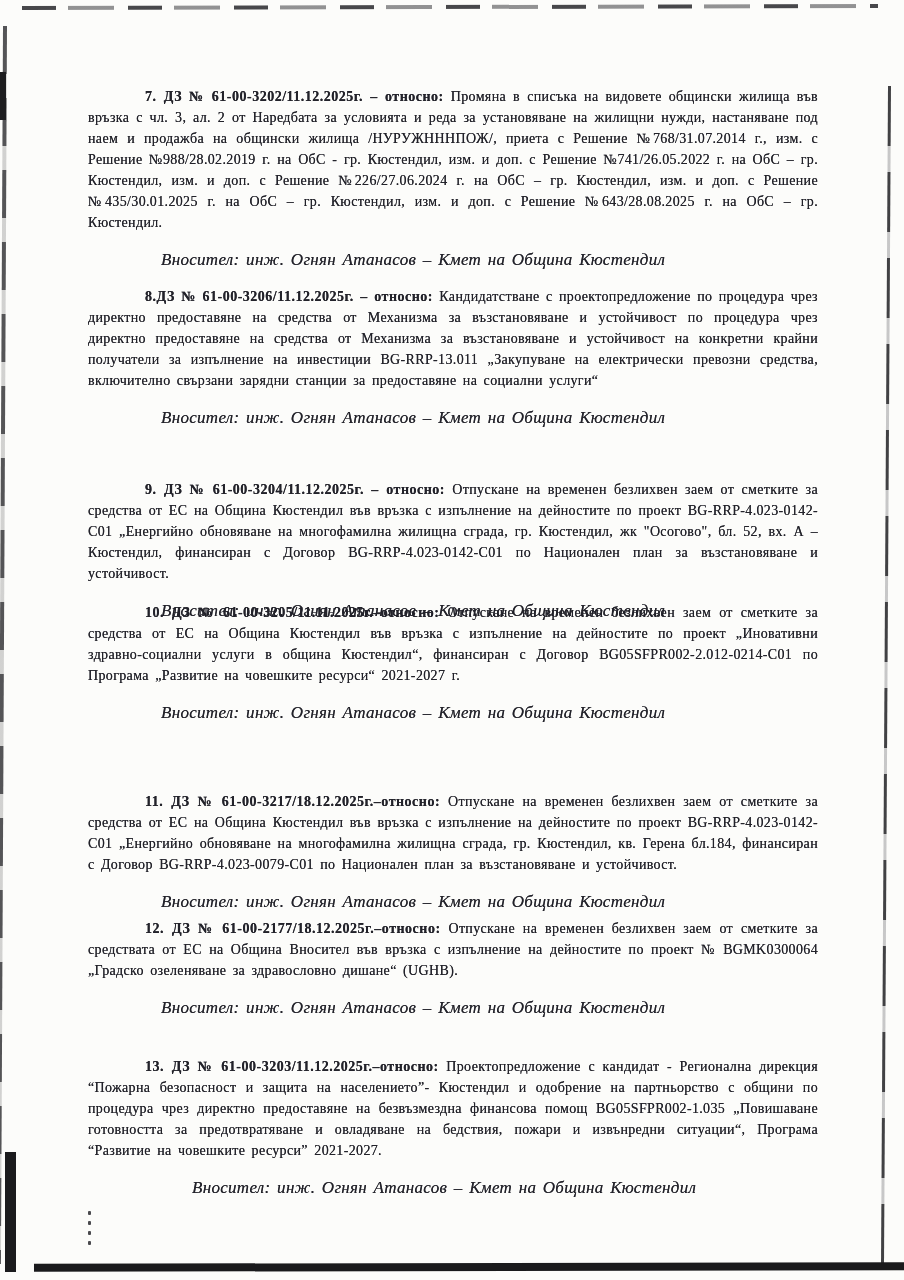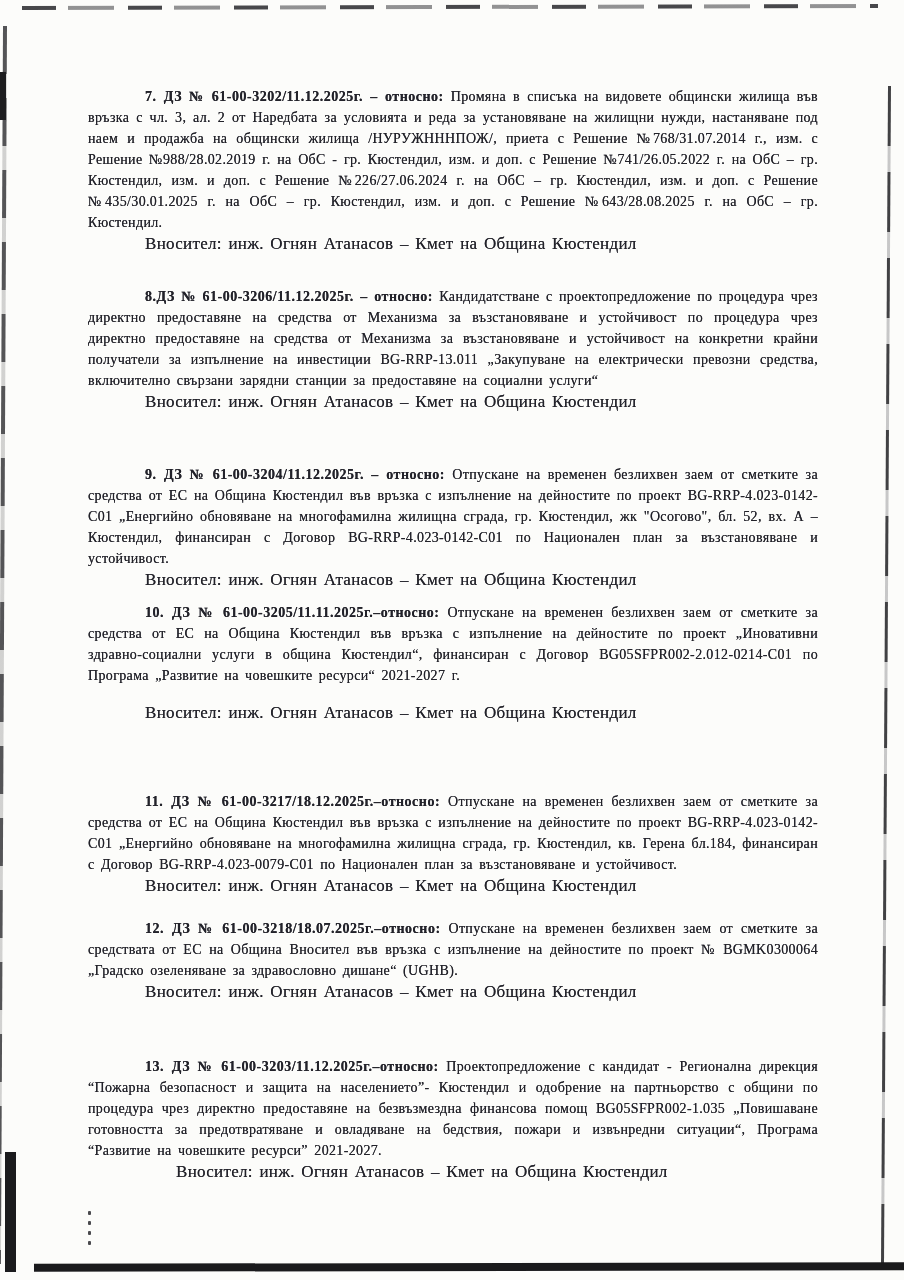--- a/index.html
+++ b/index.html
@@ -52,27 +52,27 @@
   .content{position:absolute;left:88px;top:0;width:730px;}
   .item{position:absolute;left:0;width:730px;}
   .para{
     margin:0;text-align:justify;text-indent:57px;
     font-size:14px;line-height:21px;
     letter-spacing:.35px;word-spacing:2.5px;
     text-shadow:0 0 .45px rgba(32,32,38,.85);
   }
   .para b{letter-spacing:.5px;}
   .vnositel{
-    margin:0;padding-left:57px;
+    margin:16px;padding-left:57px;font-style:italic;
     font-size:17px;line-height:21px;letter-spacing:.3px;word-spacing:2px;
     text-shadow:0 0 .4px rgba(32,32,38,.8);
   }
   .vn-gap{margin-top:16px;}
   .vn-far{padding-left:88px;}
-  .i7{top:86px;} .i8{top:286px;} .i9{top:464px;} .i10{top:602px;}
+  .i7{top:86px;} .i8{top:286px;} .i9{top:479px;} .i10{top:602px;}
   .i11{top:791px;} .i12{top:918px;} .i13{top:1056px;}
 </style>
 </head>
 <body>
 
 <div class="page">
 
   <div class="edge-top"></div>
   <div class="edge-left"></div>
   <div class="edge-left-thick-top"></div>
@@ -107,21 +107,21 @@
       <p class="para"><b>10. ДЗ № 61-00-3205/11.11.2025г.–относно:</b> <span>Отпускане на временен безлихвен заем от сметките за средства от ЕС на Община Кюстендил във връзка с изпълнение на дейностите по проект „Иновативни здравно-социални услуги в община Кюстендил“, финансиран с Договор BG05SFPR002-2.012-0214-C01 по Програма „Развитие на човешките ресурси“ 2021-2027 г.</span></p>
       <p class="vnositel vn-gap">Вносител:  инж. Огнян Атанасов – Кмет на Община Кюстендил</p>
     </section>
 
     <section class="item i11">
       <p class="para"><b>11. ДЗ № 61-00-3217/18.12.2025г.–относно:</b> <span>Отпускане на временен безлихвен заем от сметките за средства от ЕС на Община Кюстендил във връзка с изпълнение на дейностите по проект BG-RRP-4.023-0142-C01 „Енергийно обновяване на многофамилна жилищна сграда, гр. Кюстендил, кв. Герена бл.184, финансиран с Договор BG-RRP-4.023-0079-C01 по Национален план за възстановяване и устойчивост.</span></p>
       <p class="vnositel">Вносител:  инж. Огнян Атанасов – Кмет на Община Кюстендил</p>
     </section>
 
     <section class="item i12">
-      <p class="para"><b>12. ДЗ № 61-00-3218/18.07.2025г.–относно:</b> <span>Отпускане на временен безлихвен заем от сметките за средствата от ЕС на Община Вносител във връзка с изпълнение на дейностите по проект № BGMK0300064 „Градско озеленяване за здравословно дишане“ (UGHB).</span></p>
+      <p class="para"><b>12. ДЗ № 61-00-2177/18.12.2025г.–относно:</b> <span>Отпускане на временен безлихвен заем от сметките за средствата от ЕС на Община Вносител във връзка с изпълнение на дейностите по проект № BGMK0300064 „Градско озеленяване за здравословно дишане“ (UGHB).</span></p>
       <p class="vnositel">Вносител:  инж. Огнян Атанасов – Кмет на Община Кюстендил</p>
     </section>
 
     <section class="item i13">
       <p class="para"><b>13. ДЗ № 61-00-3203/11.12.2025г.–относно:</b> <span>Проектопредложение с кандидат - Регионална дирекция “Пожарна безопасност и защита на населението”- Кюстендил и одобрение на партньорство с общини по процедура чрез директно предоставяне на безвъзмездна финансова помощ BG05SFPR002-1.035 „Повишаване готовността за предотвратяване и овладяване на бедствия, пожари и извънредни ситуации“, Програма “Развитие на човешките ресурси” 2021-2027.</span></p>
       <p class="vnositel vn-far">Вносител:  инж. Огнян Атанасов – Кмет на Община Кюстендил</p>
     </section>
 
   </div>
 </div>

